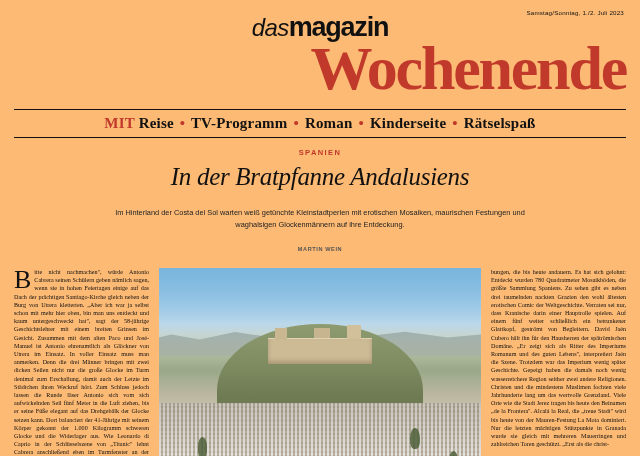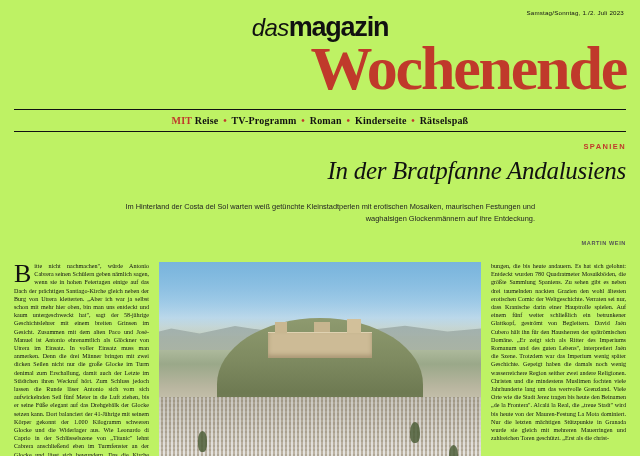--- a/index.html
+++ b/index.html
@@ -13,21 +13,21 @@
     font-family: "Liberation Serif", serif;
     color: #111;
     overflow: hidden;
   }
   .page {
     position: relative;
     width: 640px;
     height: 456px;
     box-sizing: border-box;
     padding: 0 14px;
-    background: #bef264;
+    background: #fdba74;
   }
 
   
   .dateline {
     position: absolute;
     top: 9px;
     right: 16px;
     font-family: "Liberation Sans", sans-serif;
     font-size: 6.2px;
     letter-spacing: 0.2px;
@@ -71,38 +71,38 @@
     margin: 12px 0 0 0;
   }
   .rule-bottom {
     border-top: 1.3px solid #111;
     margin: 0;
   }
   .kicker-bar {
     text-align: center;
     padding: 5px 0 5px 0;
     font-family: "Liberation Serif", serif;
-    font-size: 10px;
+    font-size: 15px;
     font-weight: 700;
     letter-spacing: 0.2px;
     color: #111;
   }
   .kicker-bar .mit {
     color: #c0392b;
     font-weight: 700;
   }
   .kicker-bar .dot {
     color: #c0392b;
     font-weight: 700;
     padding: 0 2px;
   }
 
   
   .headline-block {
-    text-align: right;
+    text-align: center;
     padding: 10px 0 8px 0;
   }
   .section-label {
     font-family: "Liberation Sans", sans-serif;
     font-size: 7.5px;
     font-weight: 700;
     letter-spacing: 1.4px;
     color: #c0392b;
     margin-bottom: 6px;
   }

